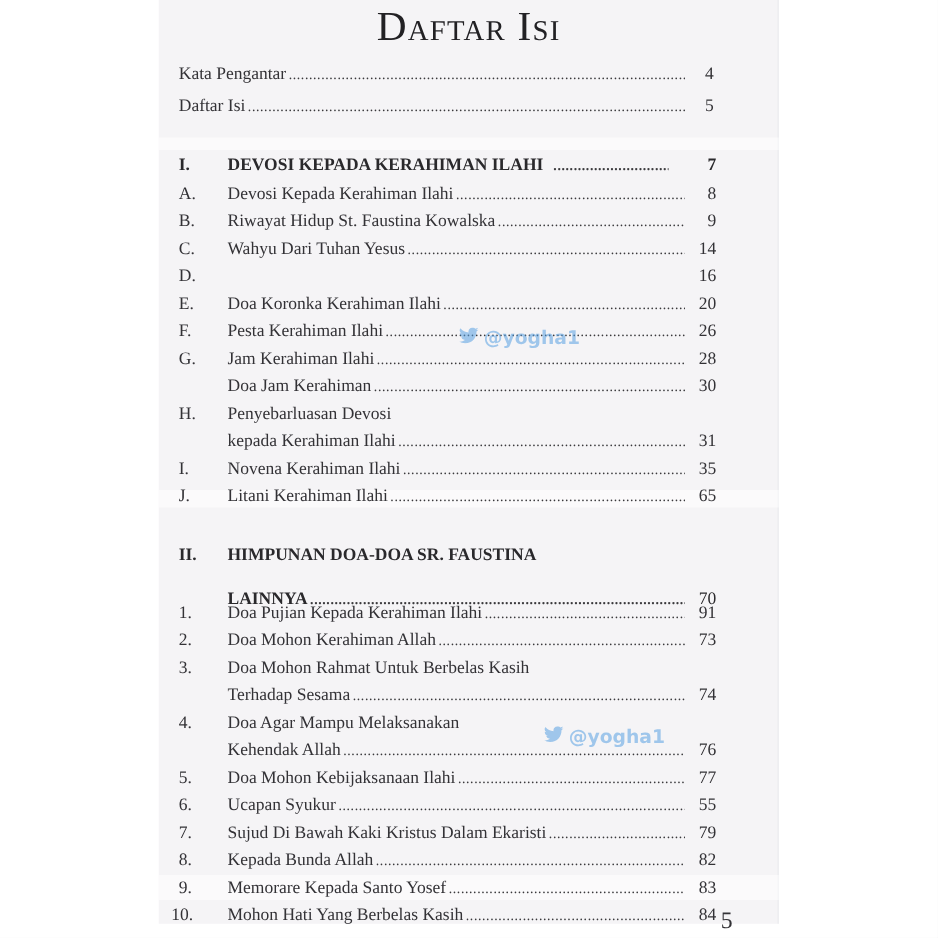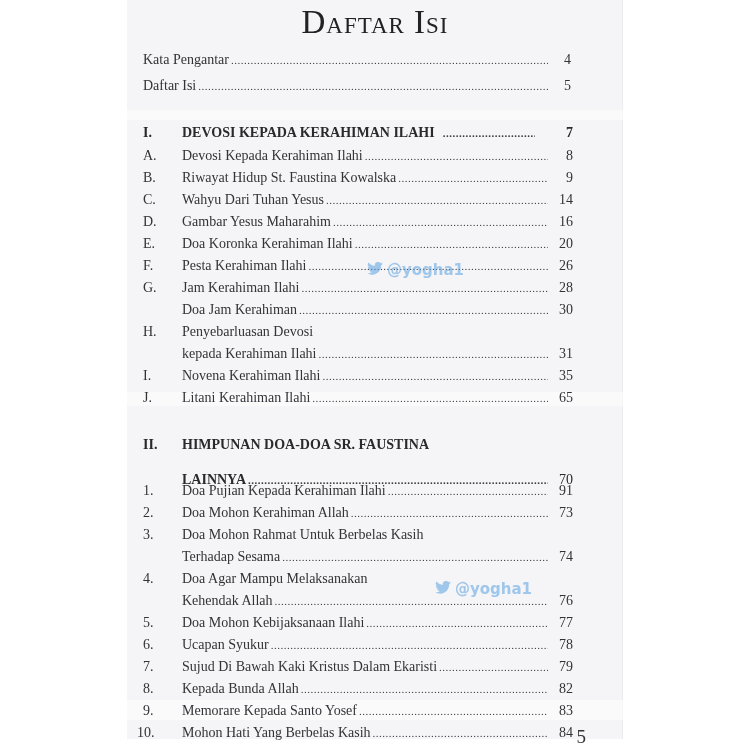--- a/index.html
+++ b/index.html
@@ -170,24 +170,20 @@
   <div class="row" style="top:188px;">
     <span class="marker">C.</span>
     <div class="text-wrap">
         <span class="text">Wahyu Dari Tuhan Yesus</span>
         <span class="leader"></span>
       </div>
     <span class="page-num">14</span>
   </div>
   <div class="row" style="top:210px;">
     <span class="marker">D.</span>
-    <div class="text-wrap">
-        <span class="text">Gambar Yesus Maharahim</span>
-        <span class="leader"></span>
-      </div>
     <span class="page-num">16</span>
   </div>
   <div class="row" style="top:232px;">
     <span class="marker">E.</span>
     <div class="text-wrap">
         <span class="text">Doa Koronka Kerahiman Ilahi</span>
         <span class="leader"></span>
       </div>
     <span class="page-num">20</span>
   </div>
@@ -317,21 +313,21 @@
         <span class="leader"></span>
       </div>
     <span class="page-num">77</span>
   </div>
   <div class="row" style="top:633px;">
     <span class="marker">6.</span>
     <div class="text-wrap">
         <span class="text">Ucapan Syukur</span>
         <span class="leader"></span>
       </div>
-    <span class="page-num">78</span>
+    <span class="page-num">55</span>
   </div>
   <div class="row" style="top:655px;">
     <span class="marker">7.</span>
     <div class="text-wrap">
         <span class="text">Sujud Di Bawah Kaki Kristus Dalam Ekaristi</span>
         <span class="leader"></span>
       </div>
     <span class="page-num">79</span>
   </div>
   <div class="row" style="top:677px;">

